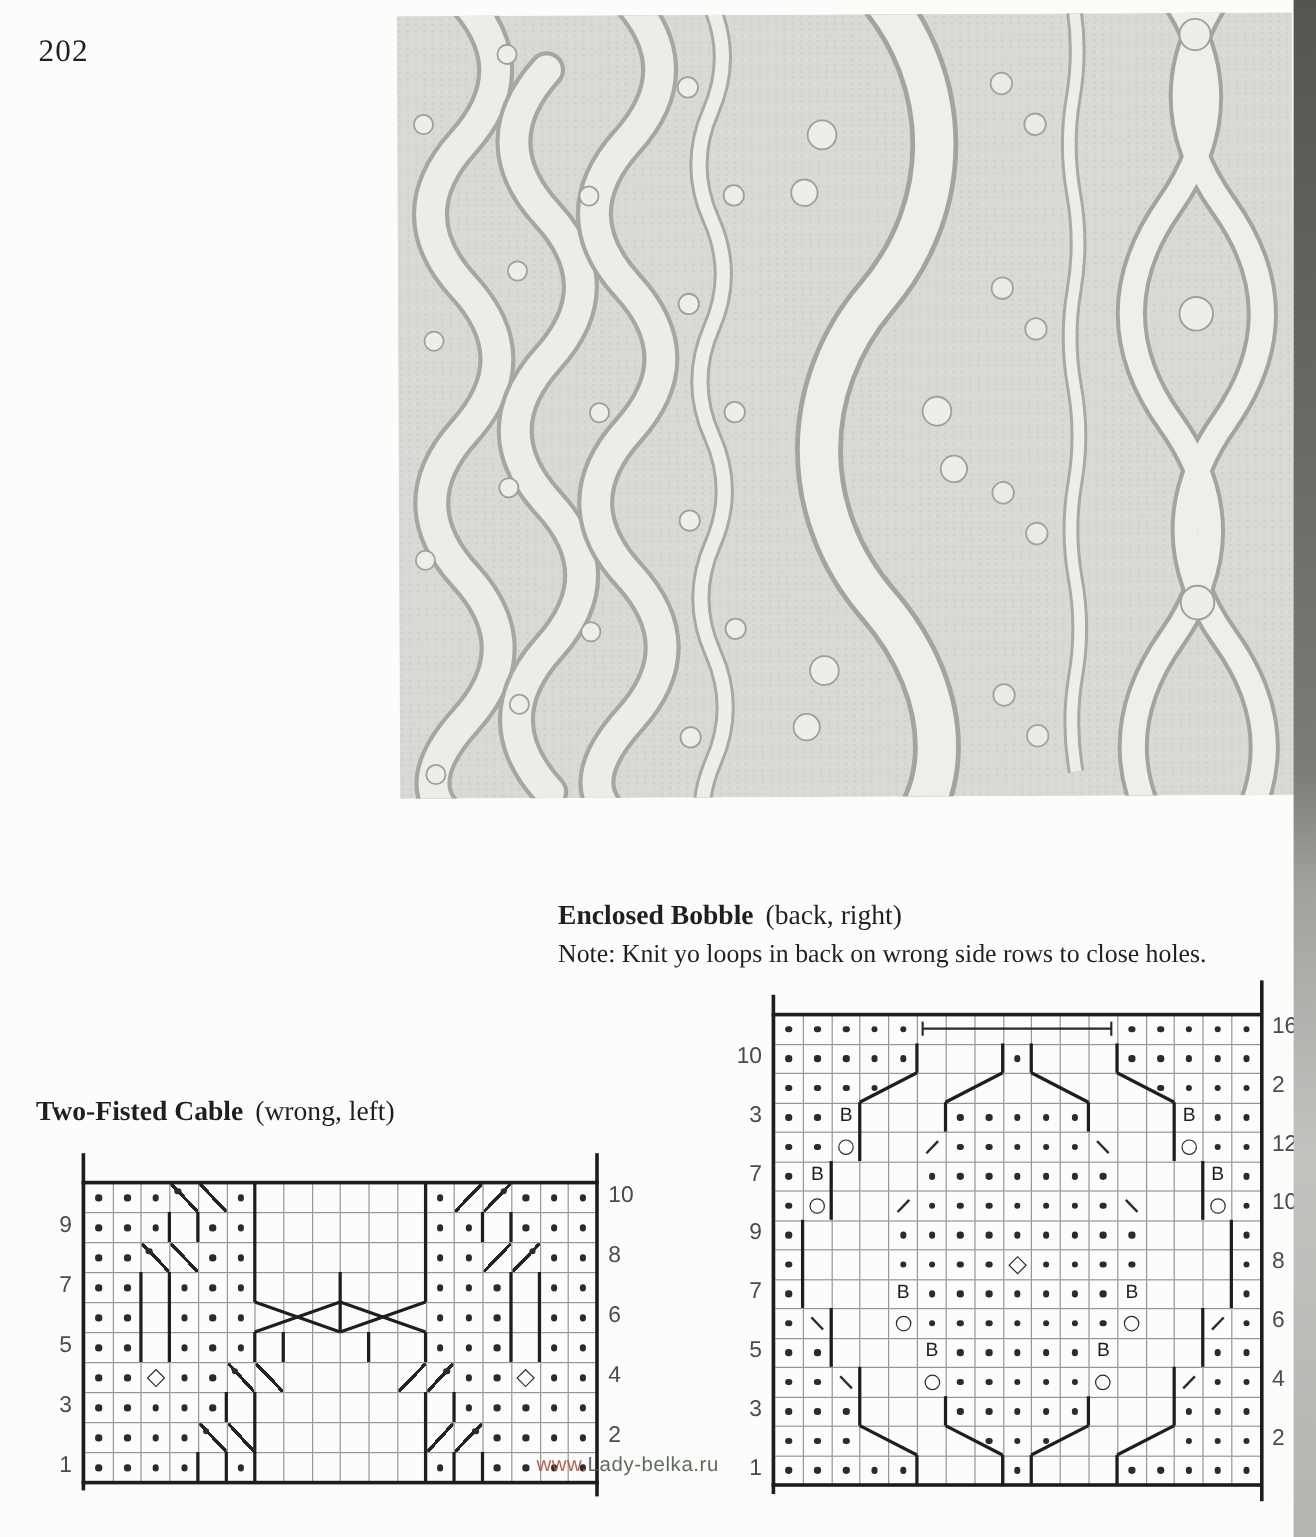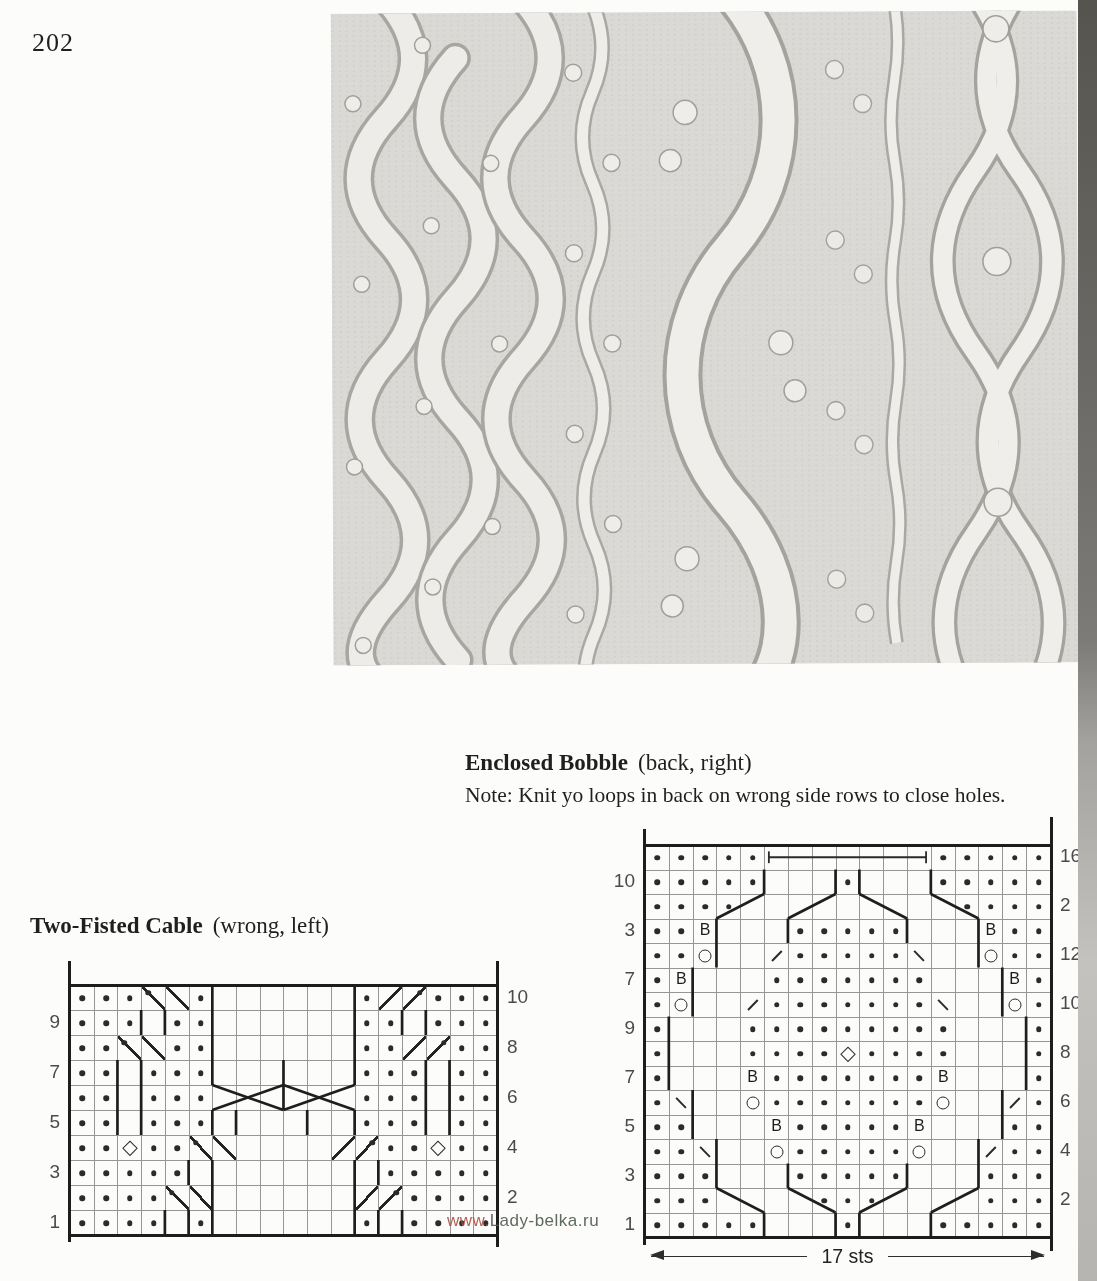--- a/index.html
+++ b/index.html
@@ -1272,24 +1272,20 @@
       <span class="num l" style="top: 330.75px;">3</span>
       <span class="num l" style="top: 379.75px;">1</span>
       <span class="num r" style="top: 12.25px;">16</span>
       <span class="num r" style="top: 61.25px;">2</span>
       <span class="num r" style="top: 110.25px;">12</span>
       <span class="num r" style="top: 159.25px;">10</span>
       <span class="num r" style="top: 208.25px;">8</span>
       <span class="num r" style="top: 257.25px;">6</span>
       <span class="num r" style="top: 306.25px;">4</span>
       <span class="num r" style="top: 355.25px;">2</span>
-      <div class="sts-wrap">
-        <span class="sts-line"></span>
-        <span class="sts-label">17 sts</span>
-      </div>
     </div>
 
   <div class="watermark">
     <span class="wm-pre">www.</span><span class="wm-rest">Lady-belka.ru</span>
   </div>
 
   <div class="edge-strip"></div>
 </div>
 
 </body></html>

